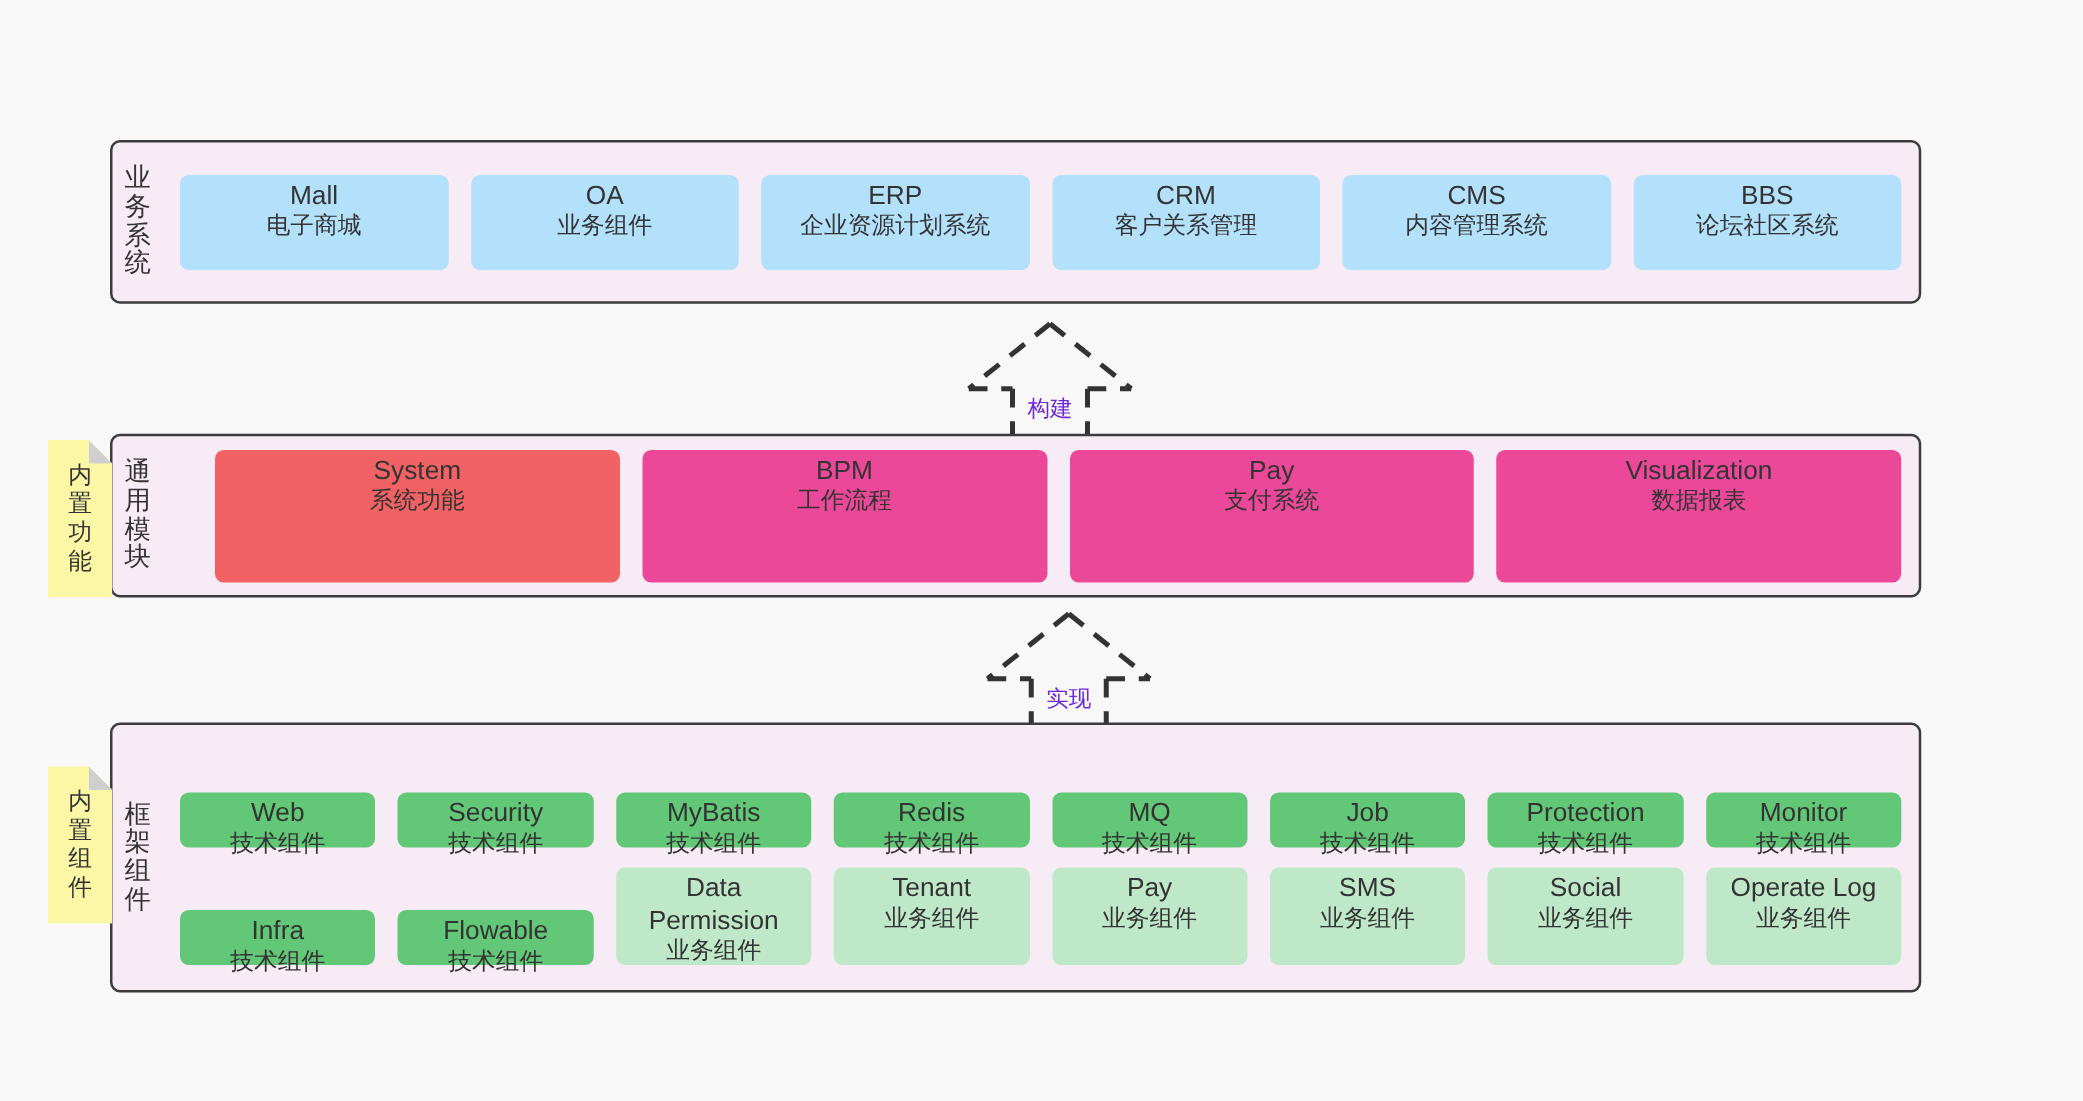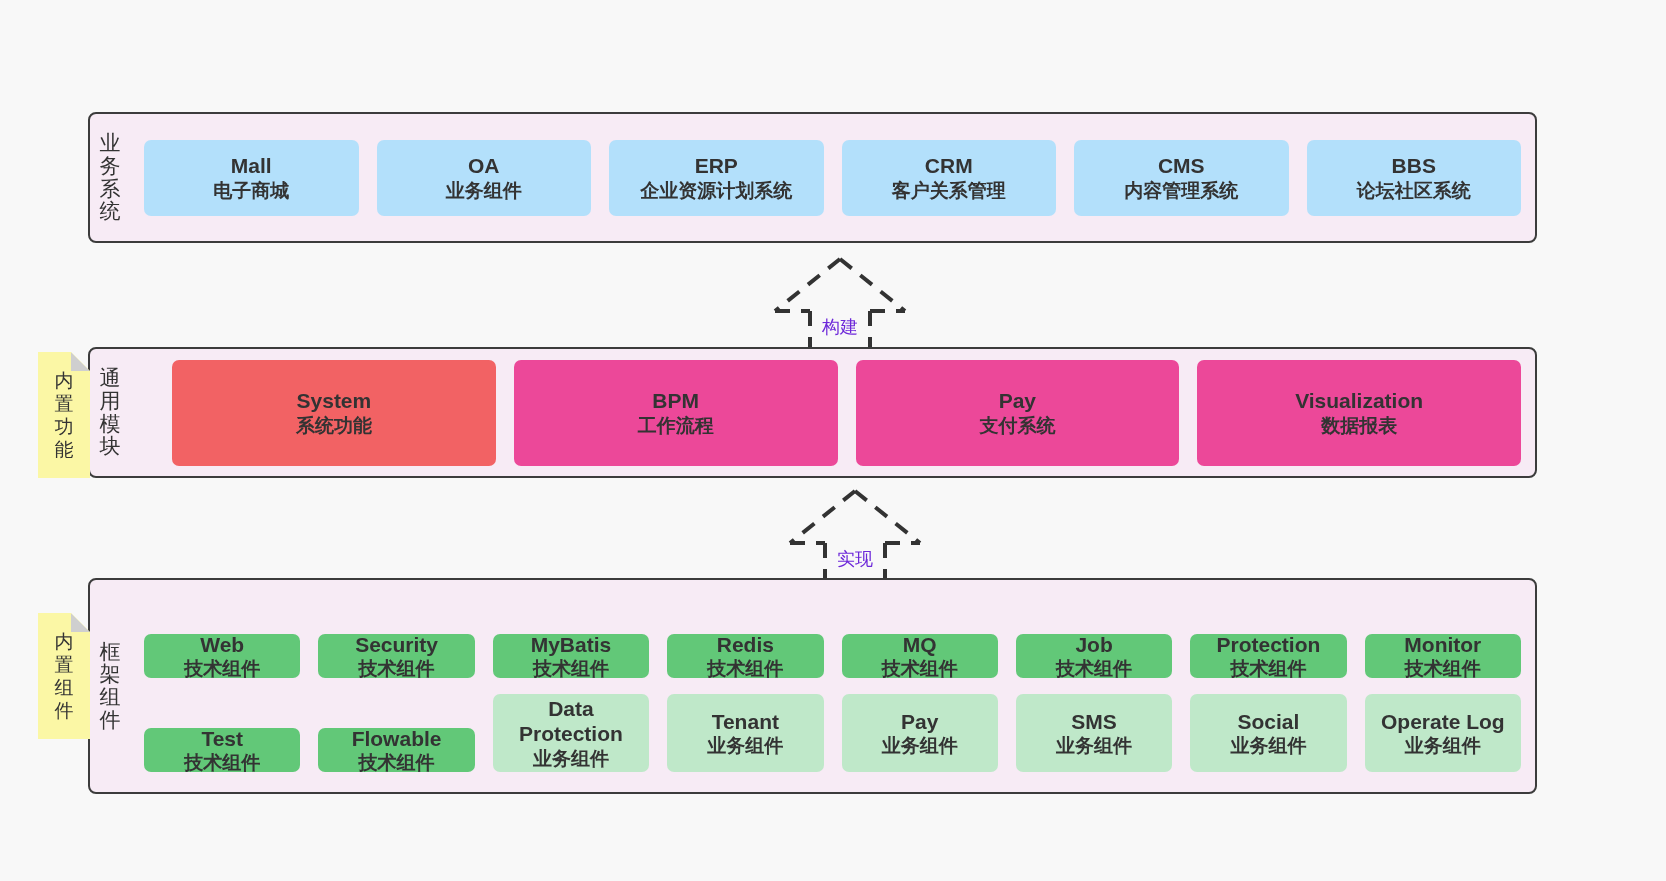--- a/index.html
+++ b/index.html
@@ -54,26 +54,24 @@
     display: flex;
     align-items: stretch;
     gap: 18px;
   }
   .cell {
     flex: 1 1 0;
     border-radius: 7px;
     display: flex;
     flex-direction: column;
     align-items: center;
-    justify-content: center;
     text-align: center;
     line-height: 1.22;
     box-sizing: border-box;
-    padding: 16px 6px;
-    font-weight: bold;
+    padding: 4px 6px;
   }
   .cell .t-en { font-size: 21px; }
   .cell .t-cn { font-size: 19px; }
 
   
   #layer-business { left: 88px; top: 112px; width: 1449px; height: 131px; }
   #layer-business .layer-body { padding: 0 14px; }
   #layer-business .row { height: 76px; }
   .c-blue { background: #b3e0fb; }
 
@@ -282,29 +280,29 @@
         <div class="t-cn">技术组件</div>
       </div>
       <div class="cell c-green">
         <div class="t-en">Monitor</div>
         <div class="t-cn">技术组件</div>
       </div>
     </div>
 
     <div class="row">
       <div class="cell c-green">
-        <div class="t-en">Test</div>
+        <div class="t-en">Infra</div>
         <div class="t-cn">技术组件</div>
       </div>
       <div class="cell c-green">
         <div class="t-en">Flowable</div>
         <div class="t-cn">技术组件</div>
       </div>
       <div class="cell c-lgreen">
-        <div class="t-en">Data Protection</div>
+        <div class="t-en">Data Permission</div>
         <div class="t-cn">业务组件</div>
       </div>
       <div class="cell c-lgreen">
         <div class="t-en">Tenant</div>
         <div class="t-cn">业务组件</div>
       </div>
       <div class="cell c-lgreen">
         <div class="t-en">Pay</div>
         <div class="t-cn">业务组件</div>
       </div>

